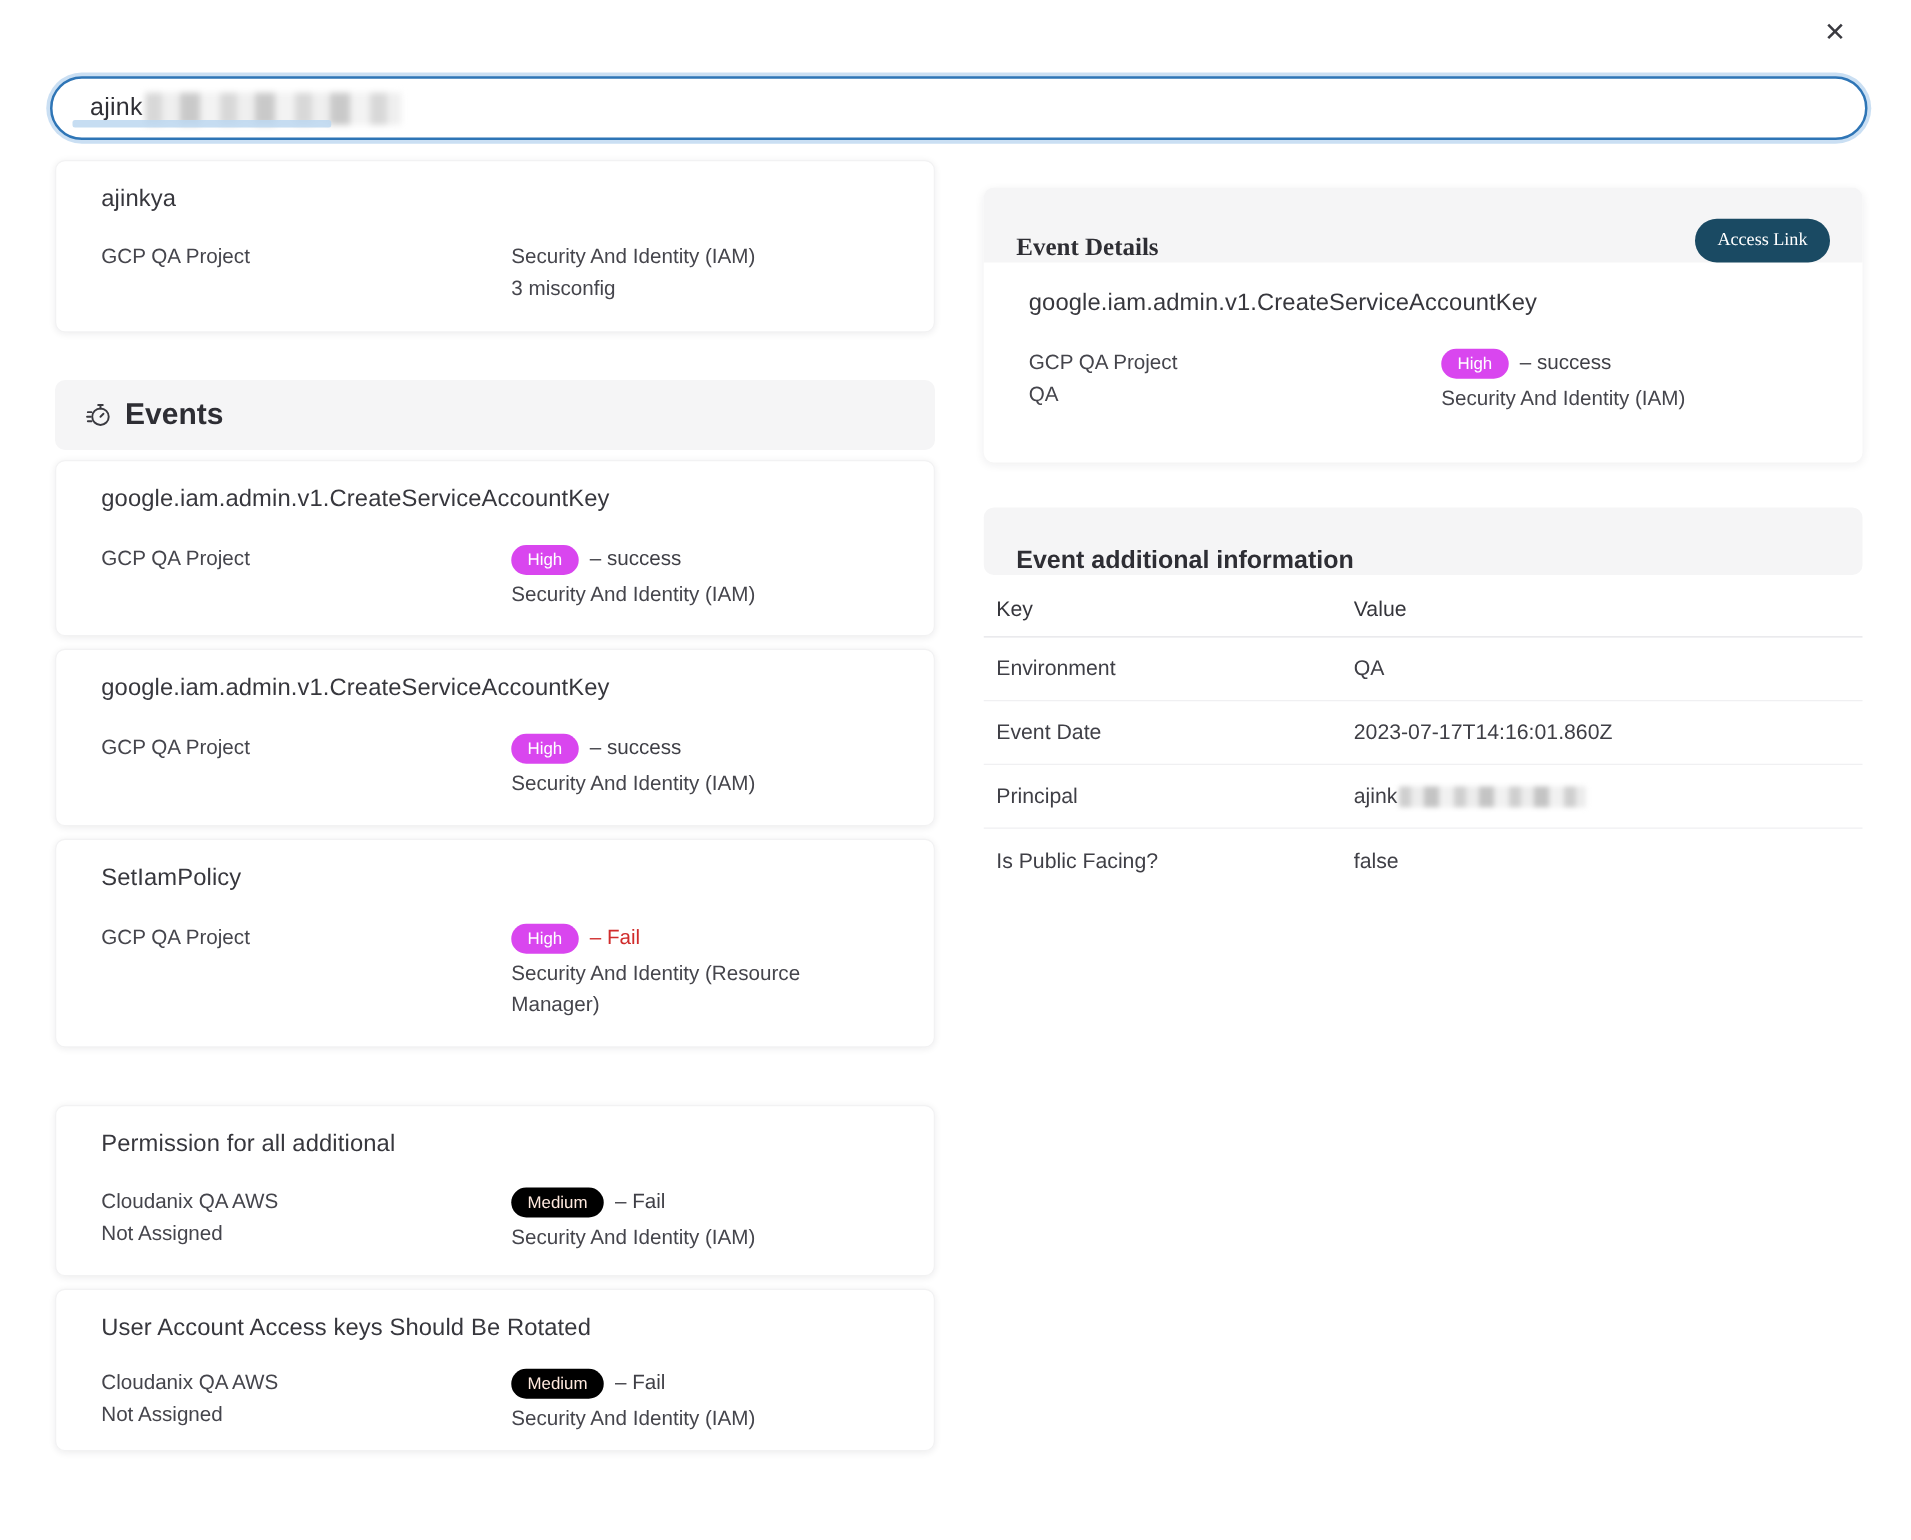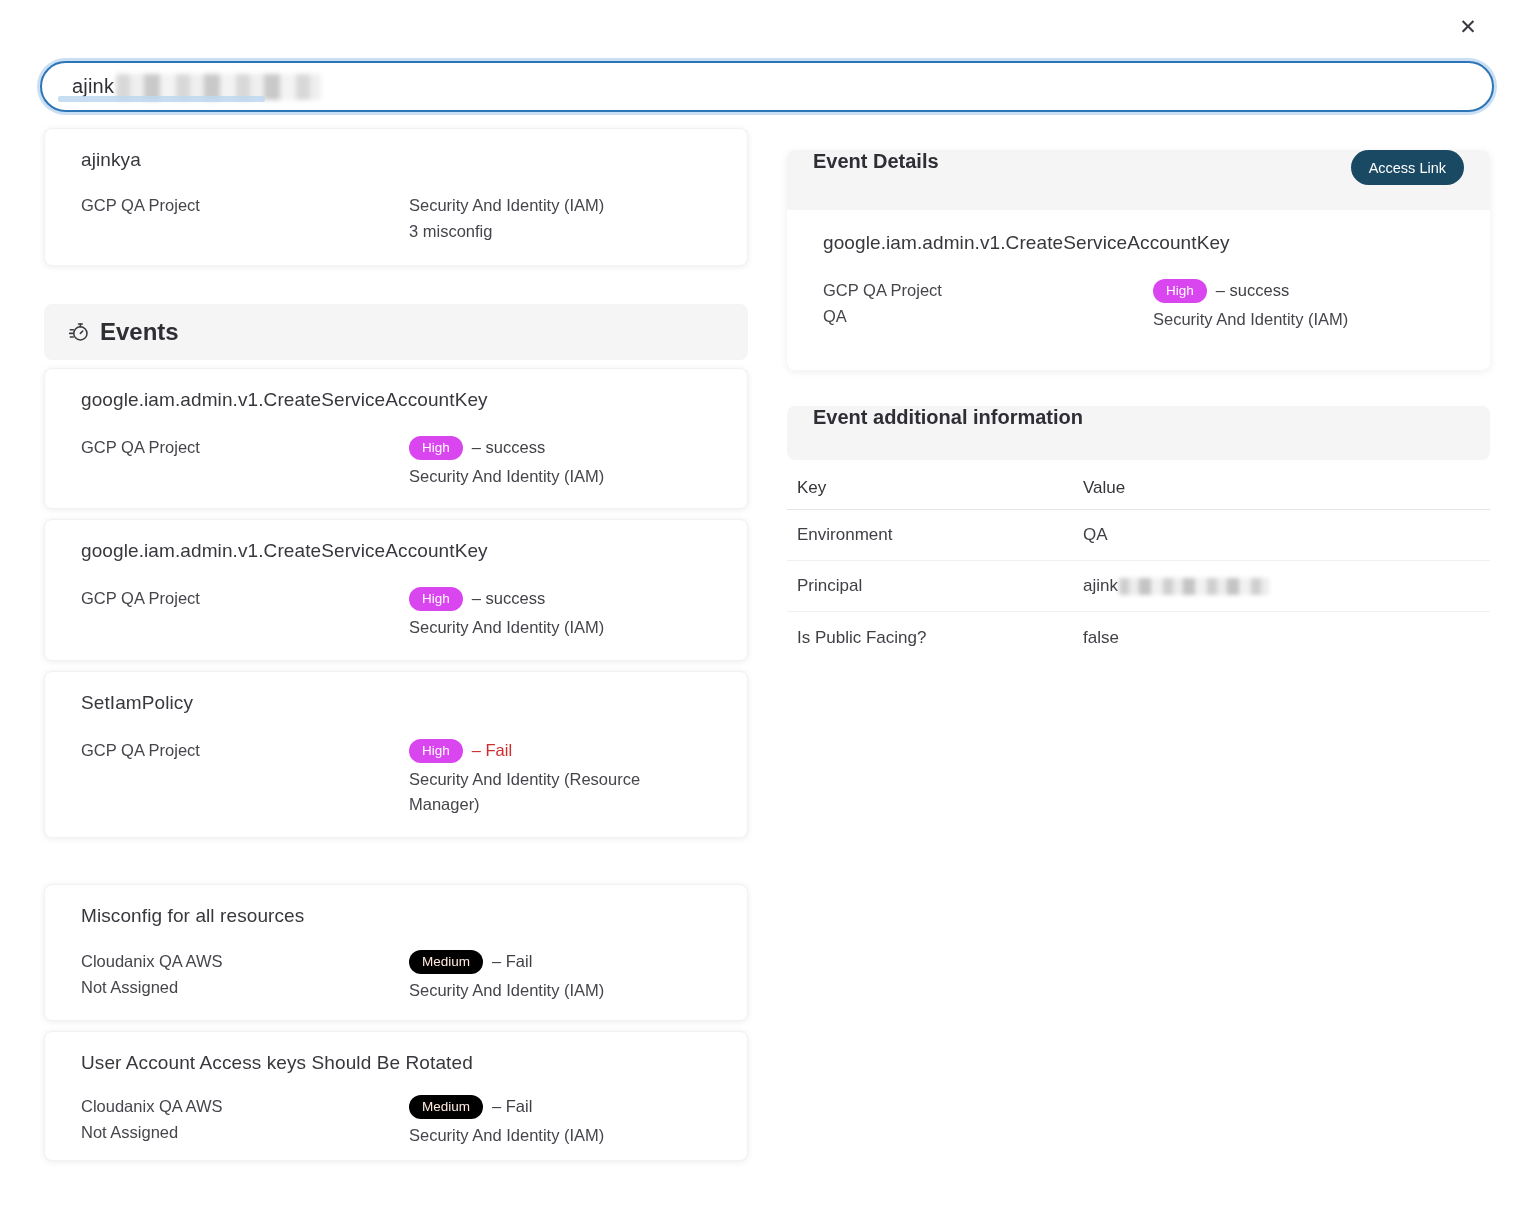--- a/index.html
+++ b/index.html
@@ -47,30 +47,30 @@
   .badge-high { background:#d946ef; }
   .badge-medium { background:#000000; color:#ffe9de; }
   .status { color:#3f3f46; }
   .status-fail-red { color:#d02c2c; }
 
   .spacer-8 { height:8px; }
   .gap-section { height:38px; }
 
   
   .panel-block { box-shadow:0 2px 8px rgba(30,30,40,.07); border-radius:8px; background:#fff; }
-  .details-header { display:flex; align-items:flex-start; justify-content:space-between;
+  .details-header { display:flex; align-items:flex-end; justify-content:space-between;
     background:#f5f5f6; border-radius:8px 8px 0 0; height:60px; padding:0 26px;
-    font-size:20px; font-weight:600; color:#2e2e34; }
+    font-size:20px; font-weight:600; color:#2e2e34;font-family:Liberation Serif, serif; }
   .magic-link { background:#1a4a63; color:#fff; border:none; border-radius:18px;
     height:35px; padding:0 18px; font-size:14.5px; font-family:inherit; cursor:pointer; }
   .details-card { padding:22px 36px 38px 36px; border-radius:0 0 8px 8px; }
   .details-card .col-left { width:330px; flex:0 0 330px; }
 
   .addinfo-header { background:#f5f5f6; border-radius:8px; height:54px;
-    display:flex; align-items:flex-start; padding:0 26px;
+    display:flex; align-items:flex-end; padding:0 26px;
     font-size:20px; font-weight:600; color:#2e2e34; }
 
   .kv-table { width:100%; margin-top:6px; font-size:17px; color:#3f3f46; }
   .kv-row { display:flex; align-items:center; min-height:51px; padding:0 10px;
     border-bottom:1px solid #f0f0f2; }
   .kv-row.kv-head { min-height:44px; border-bottom:1px solid #e4e4e8; color:#35353b; }
   .kv-row:last-child { border-bottom:none; }
   .kv-key { width:286px; flex:0 0 286px; }
   .kv-val { flex:1; display:flex; align-items:center; }
   .redact-blob-sm { display:inline-block; width:150px; height:17px; margin-left:1px;
@@ -157,21 +157,21 @@
         <div>Security And Identity (Resource Manager)</div>
       </div>
     </div>
   </div>
 
   <div class="gap-section"></div>
 
   <div class="spacer-8"></div>
 
   <div class="card" style="height:137px; margin-bottom:10px;">
-    <div class="card-title" style="margin-bottom:22px;">Misconfig for all resources</div>
+    <div class="card-title" style="margin-bottom:22px;">Permission for all additional</div>
     <div class="card-row">
       <div class="col-left">
         <div>Cloudanix QA AWS</div>
         <div>Not Assigned</div>
       </div>
       <div class="col-right">
         <div class="sev-row">
           <span class="badge badge-medium">Medium</span>
           <span class="status">– Fail</span>
         </div>
@@ -233,20 +233,24 @@
   <div class="kv-table">
     <div class="kv-row kv-head">
       <div class="kv-key">Key</div>
       <div class="kv-val">Value</div>
     </div>
     <div class="kv-row">
       <div class="kv-key">Environment</div>
       <div class="kv-val">QA</div>
     </div>
     <div class="kv-row">
+      <div class="kv-key">Event Date</div>
+      <div class="kv-val">2023-07-17T14:16:01.860Z</div>
+    </div>
+    <div class="kv-row">
       <div class="kv-key">Principal</div>
       <div class="kv-val">
         <span>ajink</span>
         <span class="redact-blob-sm"></span>
       </div>
     </div>
     <div class="kv-row">
       <div class="kv-key">Is Public Facing?</div>
       <div class="kv-val">false</div>
     </div>

